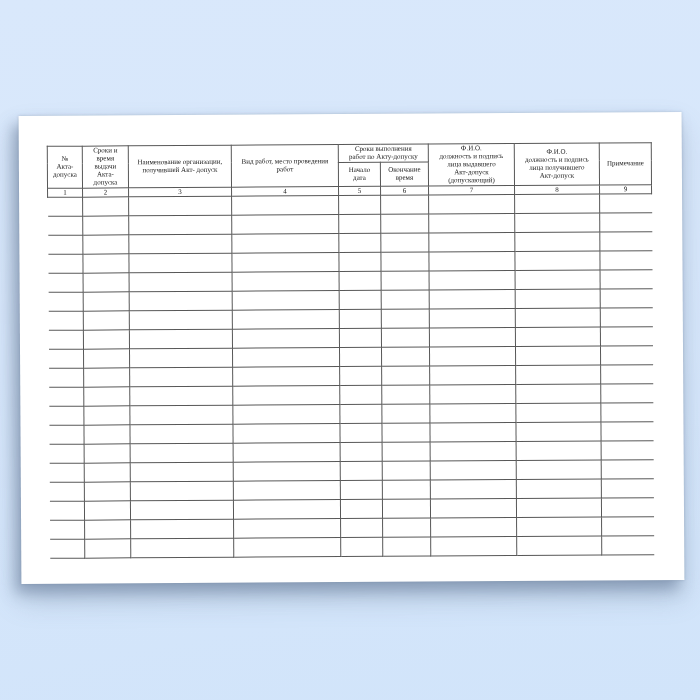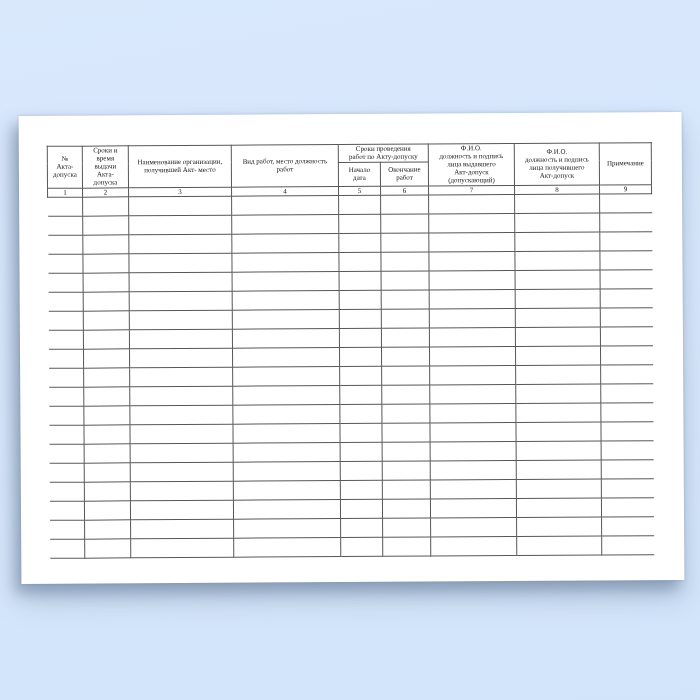--- a/index.html
+++ b/index.html
@@ -62,41 +62,41 @@
       <thead>
         <tr class="hdr-top">
           <th rowspan="2">№
 Акта-
 допуска</th>
           <th rowspan="2">Сроки и время
 выдачи
 Акта-
 допуска</th>
           <th rowspan="2">Наименование организации,
-получившей Акт- место</th>
-          <th rowspan="2">Вид работ, место должность
+получившей Акт- допуск</th>
+          <th rowspan="2">Вид работ, место проведения
 работ</th>
-          <th colspan="2">Сроки проведения
+          <th colspan="2">Сроки выполнения
 работ по Акту-допуску</th>
           <th rowspan="2">Ф.И.О.
 должность и подпись
 лица выдавшего
 Акт-допуск
 (допускающий)</th>
           <th rowspan="2">Ф.И.О.
 должность и подпись
 лица получившего
 Акт-допуск</th>
           <th rowspan="2">Примечание</th>
         </tr>
         <tr class="hdr-sub">
           <th>Начало
 дата</th>
           <th>Окончание
-работ</th>
+время</th>
         </tr>
         <tr class="hdr-num">
           <th>1</th>
           <th>2</th>
           <th>3</th>
           <th>4</th>
           <th>5</th>
           <th>6</th>
           <th>7</th>
           <th>8</th>

